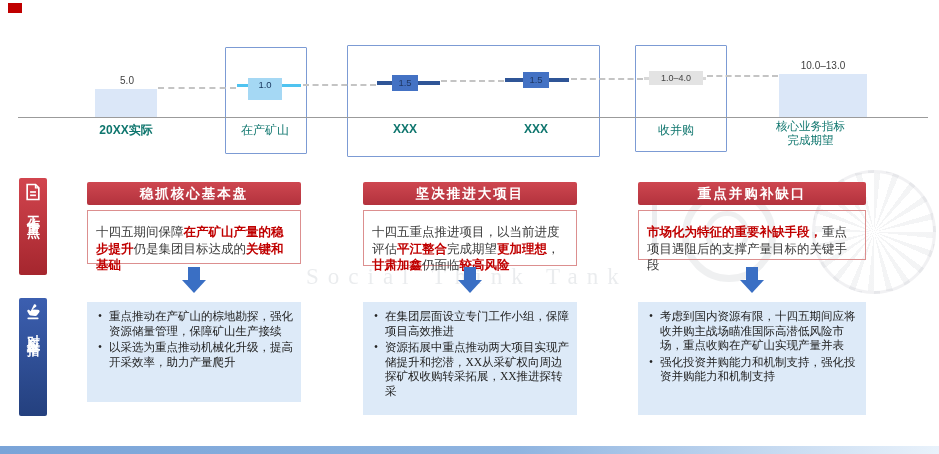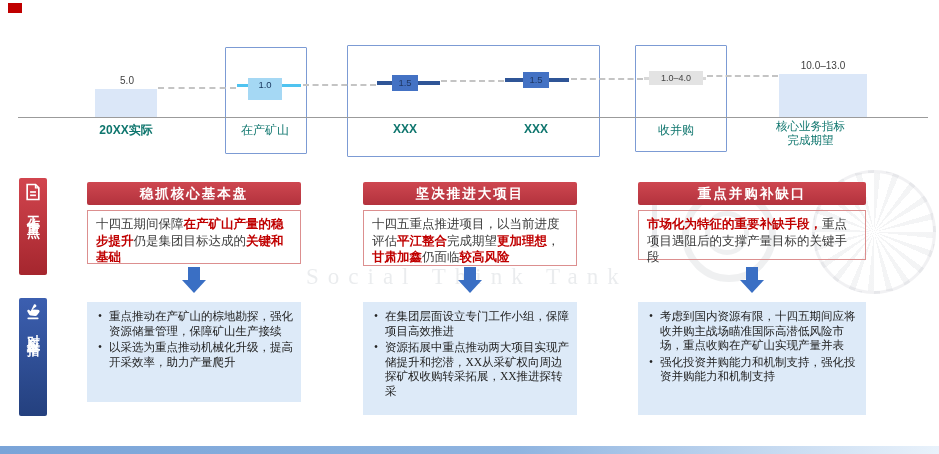--- a/index.html
+++ b/index.html
@@ -70,21 +70,21 @@
 
   
   .c1{left:87px;width:214px;}
   .c2{left:363px;width:214px;}
   .c3{left:638px;width:228px;}
   .hdr{position:absolute;top:182px;height:23px;z-index:3;border-radius:2px;
        background:linear-gradient(180deg,#CE4750,#B3323D);
        color:#fff;font-family:"Liberation Serif",serif;font-weight:bold;font-size:13.5px;
        line-height:23px;text-align:center;letter-spacing:2px;}
   .summary{position:absolute;top:210px;z-index:3;border:1px solid #DC8F8F;background:transparent;
-       box-sizing:border-box;padding:5px 8px;font-family:"Liberation Serif",serif;font-size:12.5px;
+       box-sizing:border-box;padding:13px 8px;font-family:"Liberation Serif",serif;font-size:12.5px;
        line-height:1.32;color:#3a3a3a;}
   .summary .hl{color:#C00000;font-weight:bold;}
   #sum-1{height:54px;} #sum-2{height:56px;} #sum-3{height:50px;}
   .arrow-shaft{position:absolute;top:267px;width:12px;height:14px;background:#3A6FC4;z-index:3;}
   .arrow-head{position:absolute;top:280px;width:0;height:0;z-index:3;
        border-left:12px solid transparent;border-right:12px solid transparent;border-top:13px solid #3A6FC4;}
   .bullets{position:absolute;top:302px;z-index:3;background:#DDEAF8;box-sizing:border-box;
        padding:7px 8px 6px 4px;font-family:"Liberation Serif",serif;font-size:11.5px;
        line-height:1.27;color:#222;}
   #bul-1{height:100px;} #bul-2{height:113px;} #bul-3{height:113px;}

